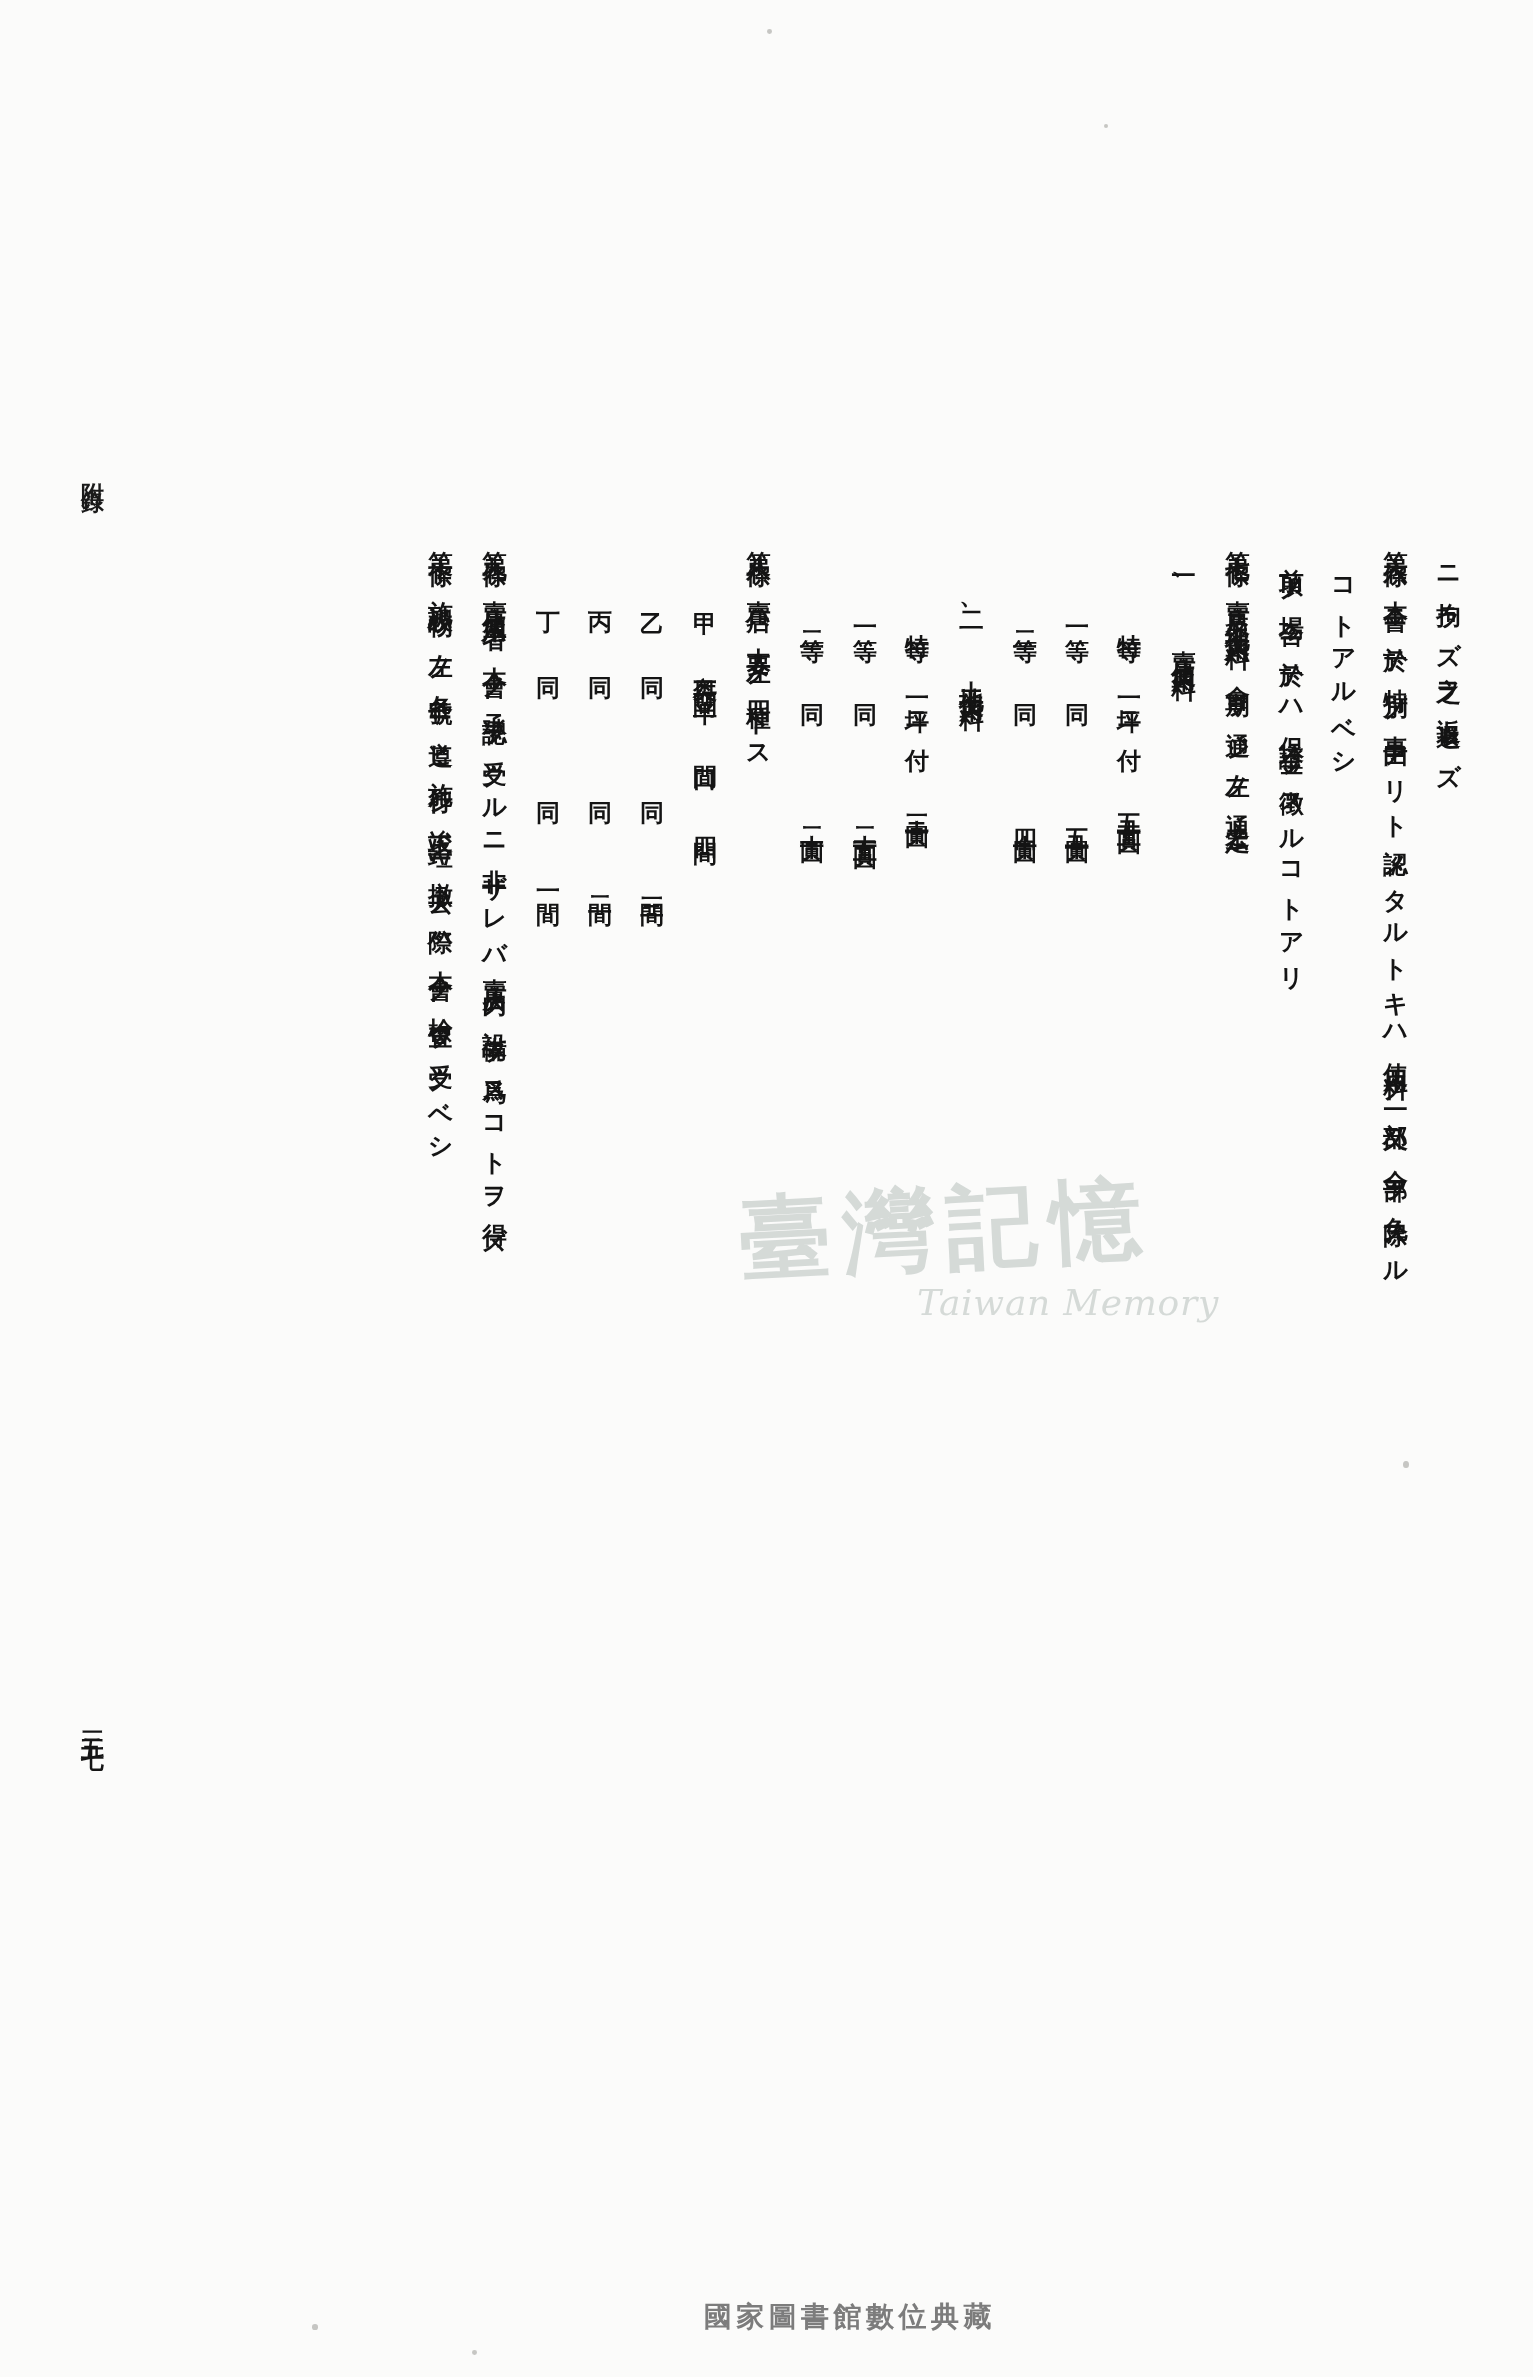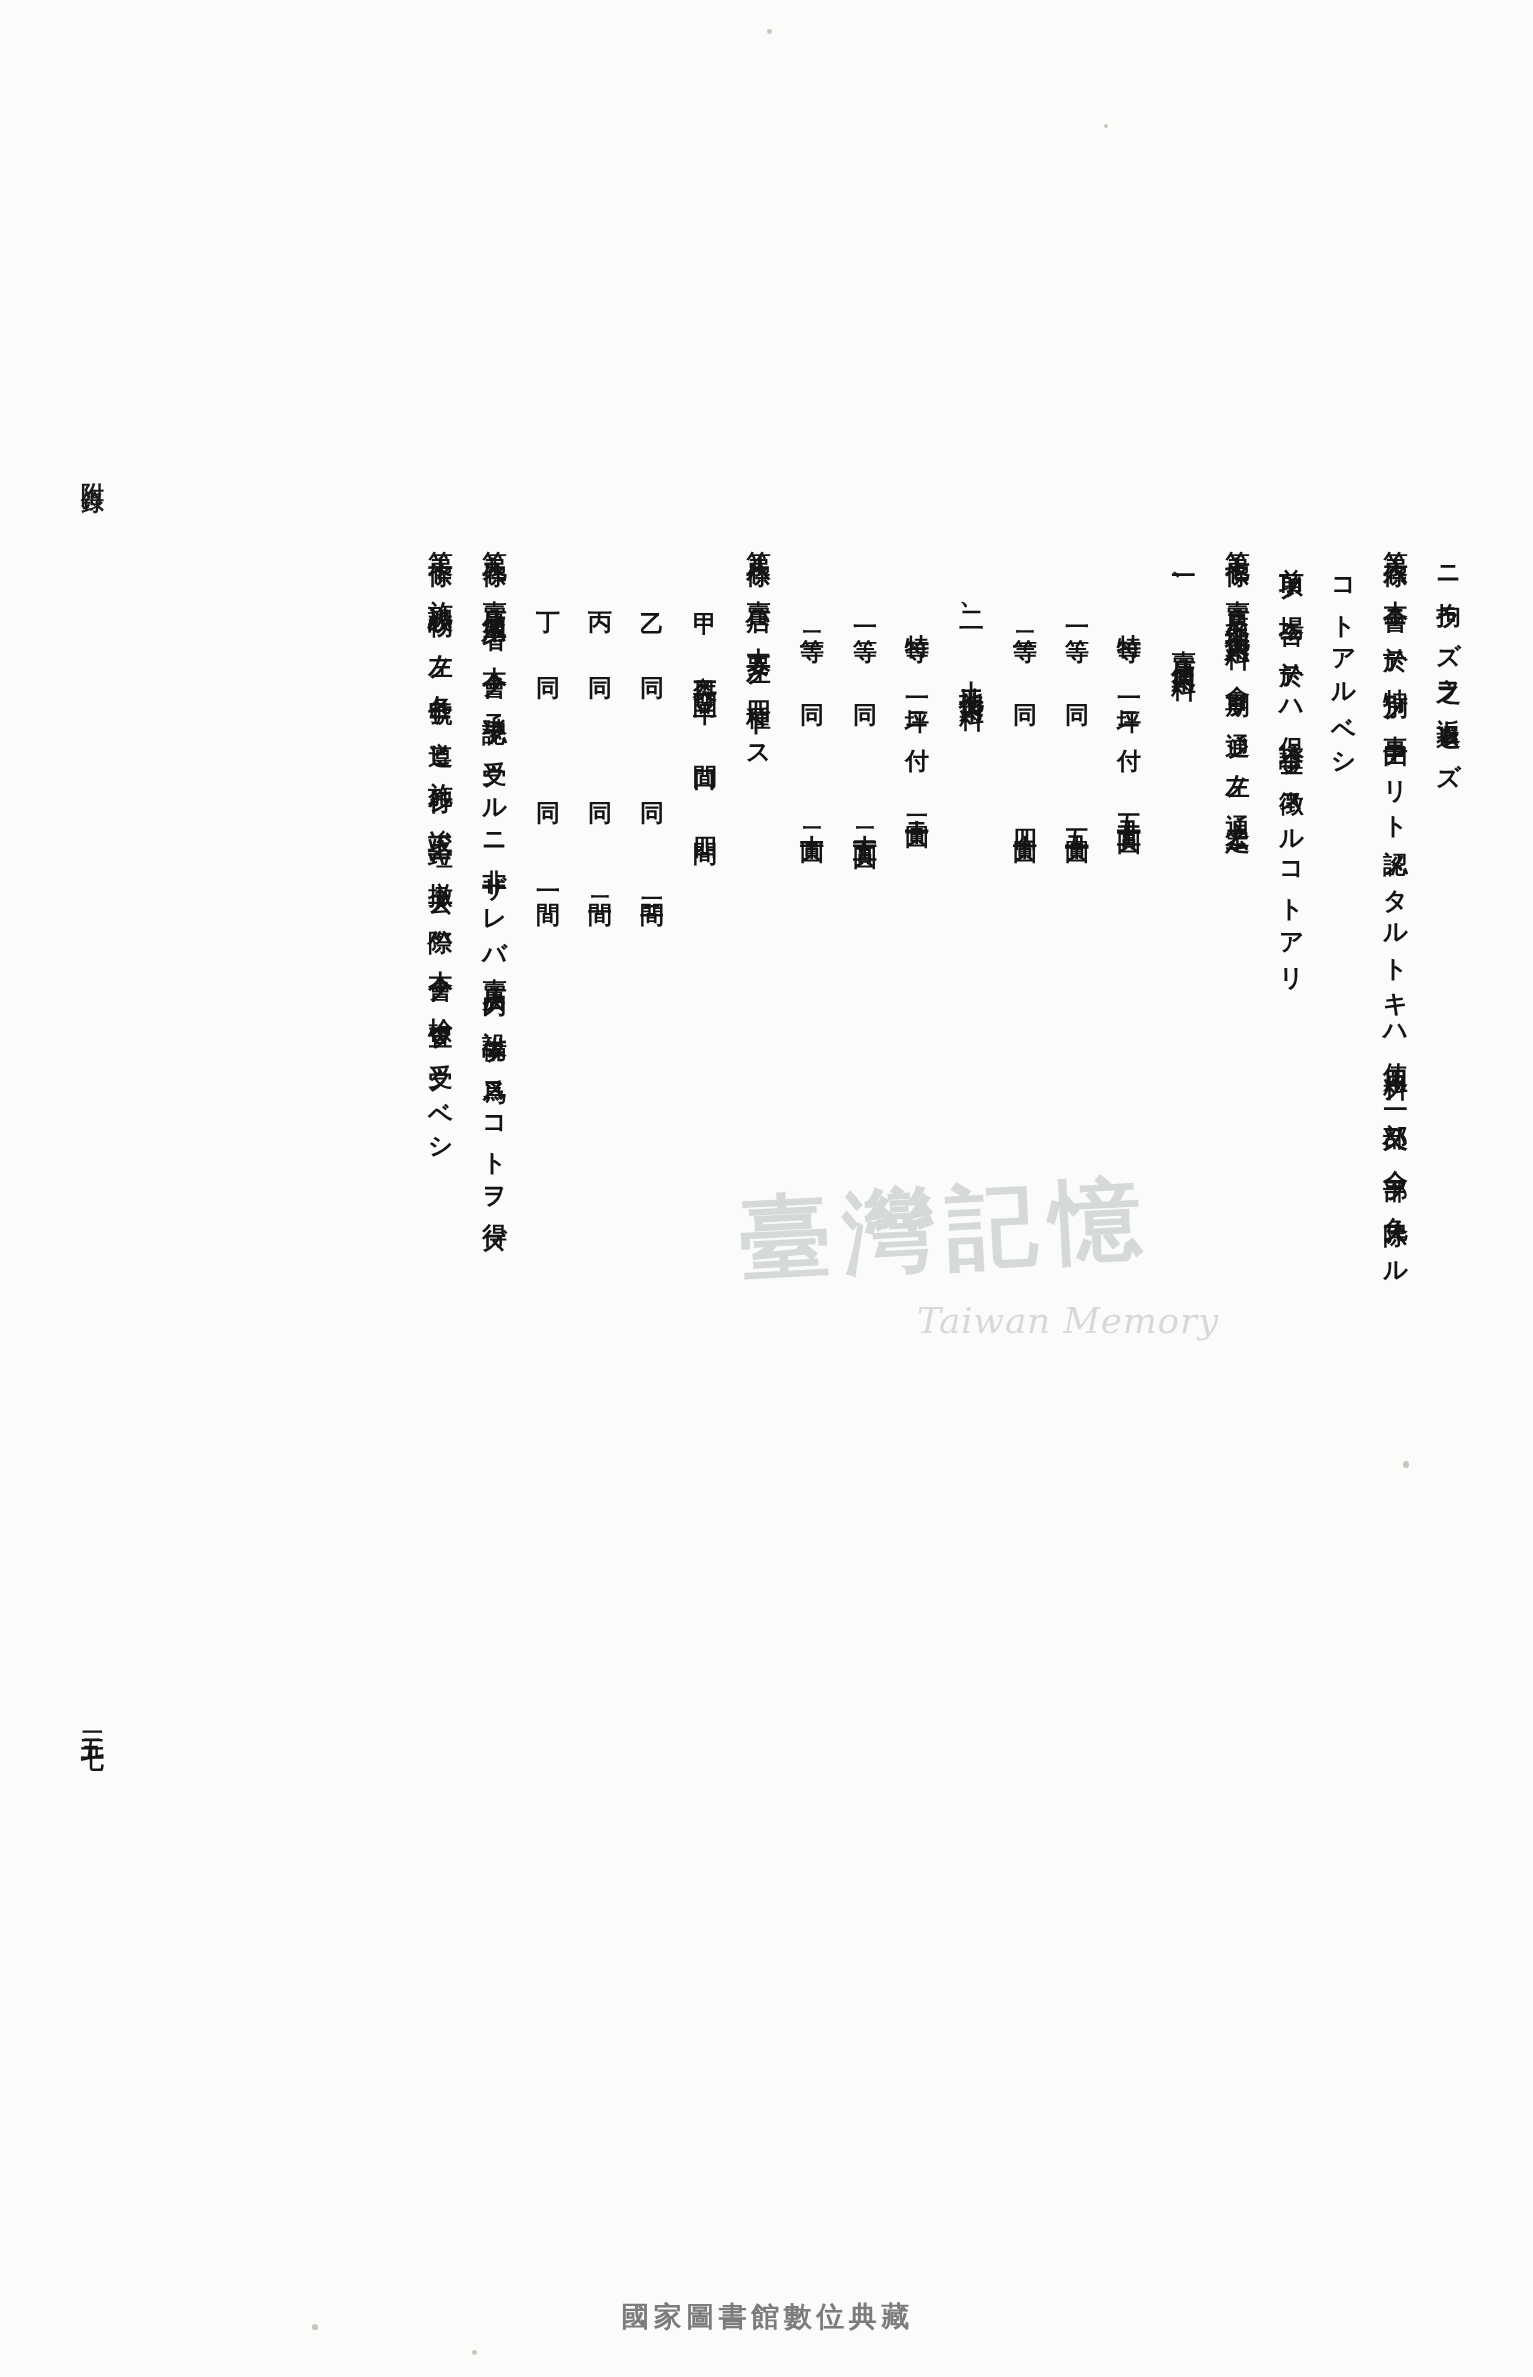--- a/index.html
+++ b/index.html
@@ -84,36 +84,36 @@
     letter-spacing: 0.14em;
     color: #8d9b97;
     font-weight: 700;
     font-family: "DejaVu Serif", "Liberation Serif", serif;
     transform: rotate(-3deg);
     white-space: nowrap;
   }
   #watermark .wm-latin {
     position: absolute;
     left: 178px;
-    top: 132px;
+    top: 114px;
     font-size: 36px;
     color: #8d9b97;
     font-style: italic;
     font-family: "DejaVu Serif", "Liberation Serif", serif;
     white-space: nowrap;
     letter-spacing: .02em;
   }
 
   
   #footer-stamp {
     position: absolute;
     left: 539px;
     top: 2298px;
     width: 457px;
-    text-align: center;
+    text-align: right;
     font-size: 28px;
     letter-spacing: 0.16em;
     color: #7c7c7c;
     font-weight: 700;
     font-family: "DejaVu Serif", "Liberation Serif", serif;
   }
 </style>
 </head>
 <body>
 

